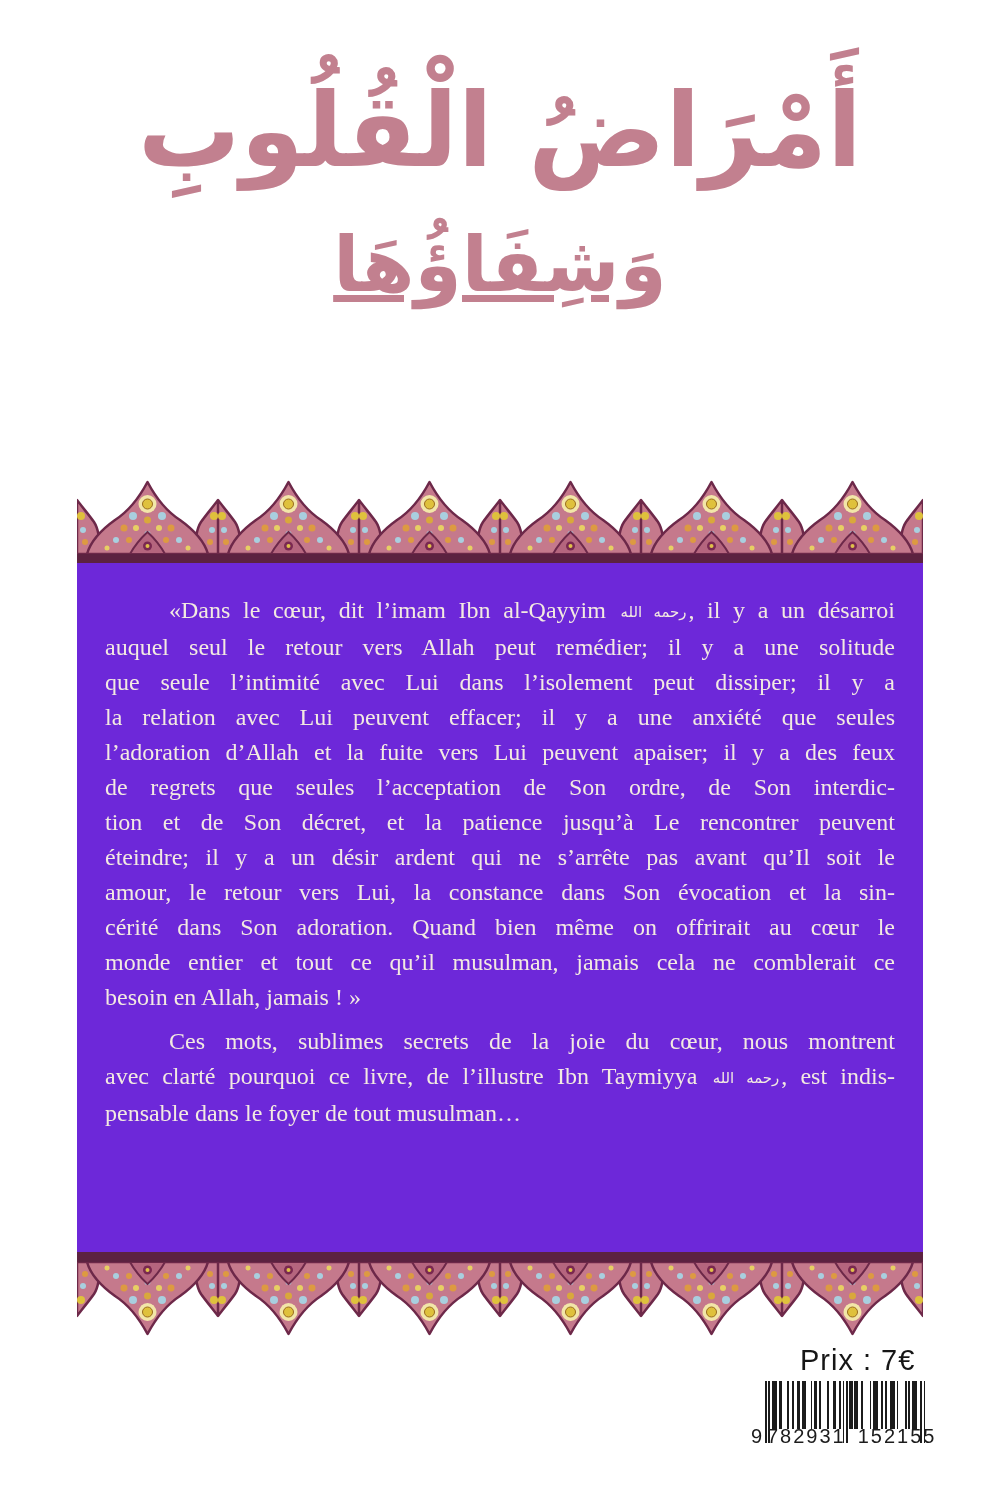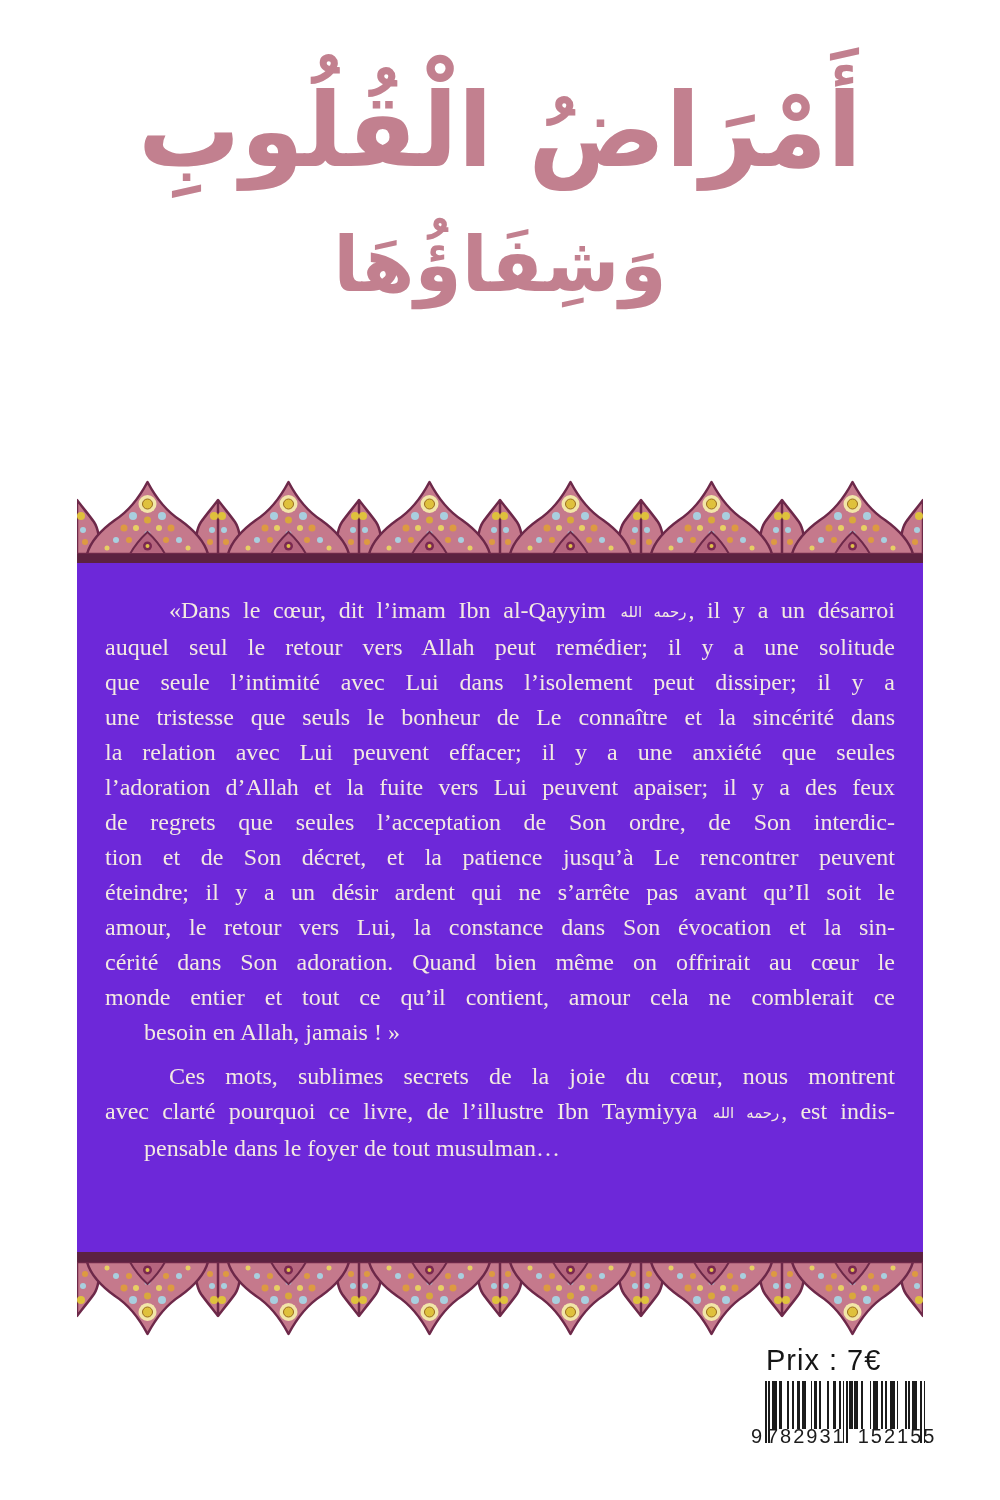--- a/index.html
+++ b/index.html
@@ -6,40 +6,40 @@
   html,body { width:1000px; height:1500px; background:#ffffff; overflow:hidden;
               font-family:"Liberation Serif", serif; }
   .page { position:relative; width:1000px; height:1500px; background:#ffffff;padding-left:31px; }
 
   
   .title-block { position:absolute; top:52px; left:0; width:1000px; text-align:center;
                  direction:rtl; color:#c2808f; }
   .ar-line1 { font-family:"DejaVu Sans", sans-serif; font-size:102px; line-height:1.55;
               font-weight:bold; letter-spacing:0; }
   .ar-line2 { font-family:"DejaVu Sans", sans-serif; font-size:76px; line-height:1.4;
-              font-weight:bold; margin-top:2px; }
+              font-weight:bold; margin-top:2px;text-decoration:underline; }
 
   
   .border-top { position:absolute; left:77px; top:478px; width:846px; height:86px; }
   .border-bottom { position:absolute; left:77px; top:1252px; width:846px; height:86px;
                    transform:scaleY(-1); }
 
   
   .panel { position:absolute; left:77px; top:563px; width:846px; height:690px;
            background:#6d28d9; padding:30px 28px 0 28px; }
   .para { color:#f3eae1; font-size:24px; line-height:35px; }
   .para + .para { margin-top:9px; }
   .line { text-align:justify; text-align-last:justify; white-space:normal; }
-  .line.last { text-align-last:left;margin-left:39px; }
+  .line.last { text-align-last:left; }
   .para .line.first { text-indent:64px; }
   .hon { font-size:0.62em; font-family:"DejaVu Sans", sans-serif; padding:0 2px;
          vertical-align:0.08em; }
 
   
-  .price { position:absolute; left:766px; top:1344px; font-family:"Liberation Sans", sans-serif;
+  .price { position:absolute; left:800px; top:1344px; font-family:"Liberation Sans", sans-serif;
            font-size:29px; color:#161616; letter-spacing:1px; }
   .barcode { position:absolute; left:751px; top:1381px; width:186px; height:76px;
              background:#ffffff; }
   .bars { position:absolute; left:14px; top:0; display:flex; align-items:flex-start;
           height:64px; }
   .module { width:1.7px; height:48px; background:transparent; }
   .module.black { background:#1c1c1c; }
   .module.guard { height:62px; }
   .bc-digits { position:absolute; left:0; top:44px; width:186px; display:flex;
                font-family:"Liberation Sans", sans-serif; font-size:20px; color:#1c1c1c; }
@@ -96,29 +96,28 @@
       <rect width="846" height="86" fill="url(#pat-top)"></rect>
       <rect y="76" width="846" height="10" fill="#5c2240"></rect>
     </svg>
   </div>
 
   <div class="panel">
     <div class="para">
         <div class="line first">«Dans le cœur, dit l’imam Ibn al-Qayyim <span class="hon">رحمه الله</span>, il y a un désarroi</div>
         <div class="line">auquel seul le retour vers Allah peut remédier; il y a une solitude</div>
         <div class="line">que seule l’intimité avec Lui dans l’isolement peut dissiper; il y a</div>
-        <div class="line">une tristesse que seuls le bonheur de Le connaître et la sincérité dans</div>
         <div class="line">la relation avec Lui peuvent effacer; il y a une anxiété que seules</div>
         <div class="line">l’adoration d’Allah et la fuite vers Lui peuvent apaiser; il y a des feux</div>
         <div class="line">de regrets que seules l’acceptation de Son ordre, de Son interdic-</div>
         <div class="line">tion et de Son décret, et la patience jusqu’à Le rencontrer peuvent</div>
         <div class="line">éteindre; il y a un désir ardent qui ne s’arrête pas avant qu’Il soit le</div>
         <div class="line">amour, le retour vers Lui, la constance dans Son évocation et la sin-</div>
         <div class="line">cérité dans Son adoration. Quand bien même on offrirait au cœur le</div>
-        <div class="line">monde entier et tout ce qu’il contient, amour cela ne comblerait ce</div>
+        <div class="line">monde entier et tout ce qu’il musulman, jamais cela ne comblerait ce</div>
         <div class="line last">besoin en Allah, jamais ! »</div>
       </div>
     <div class="para">
         <div class="line first">Ces mots, sublimes secrets de la joie du cœur, nous montrent</div>
         <div class="line">avec clarté pourquoi ce livre, de l’illustre Ibn Taymiyya <span class="hon">رحمه الله</span>, est indis-</div>
         <div class="line last">pensable dans le foyer de tout musulman…</div>
       </div>
   </div>
 
   <div class="border-bottom">

